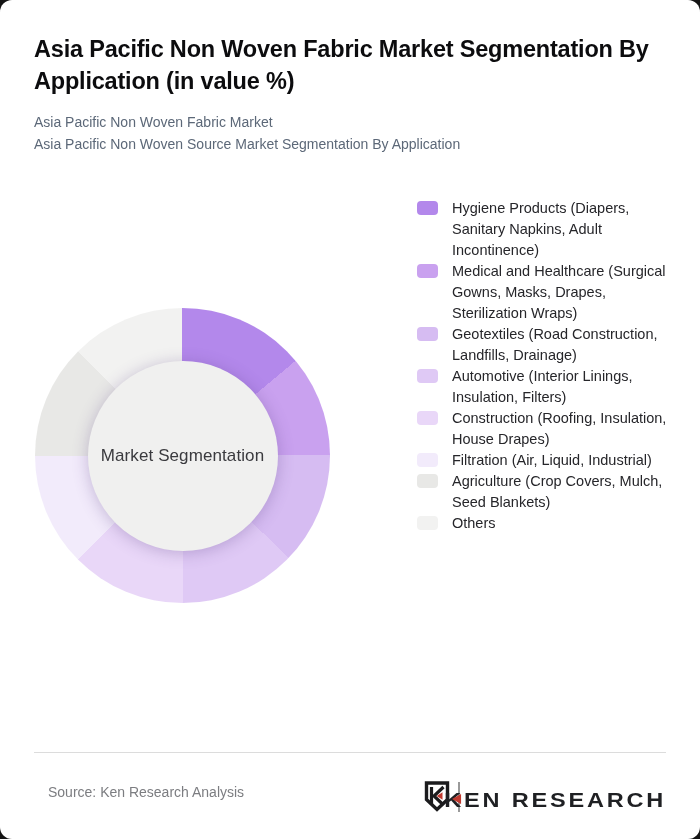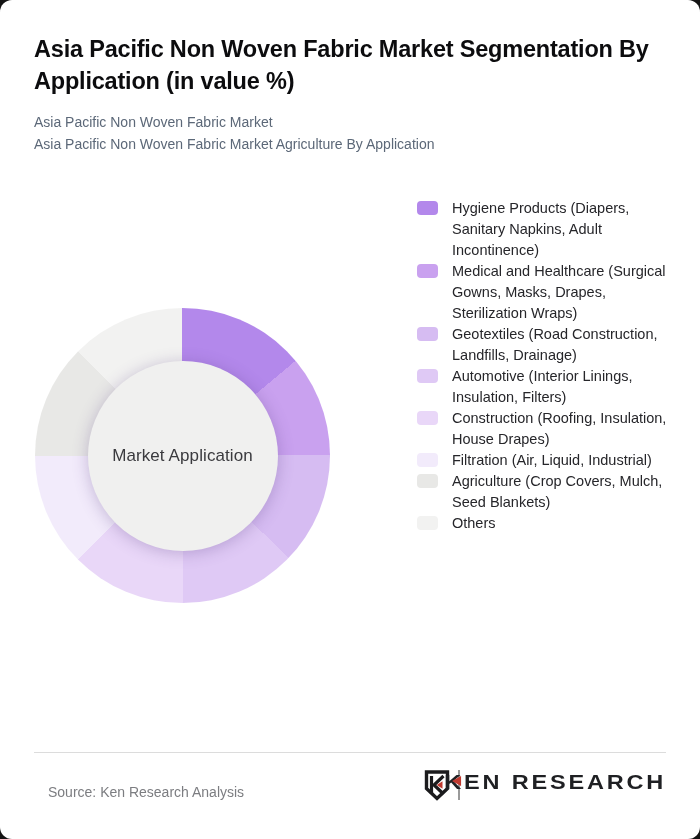--- a/index.html
+++ b/index.html
@@ -59,21 +59,21 @@
   .footer-divider{
     position:absolute;left:34px;top:752px;width:632px;height:1px;
     background:#dcdcdc;
   }
   .source{
     position:absolute;left:48px;top:784px;
     font-size:14px;color:#7c7d81;
   }
   .logo{
     position:absolute;right:34px;top:770px;height:42px;
-    display:flex;align-items:flex-start;gap:8px;
+    display:flex;align-items:flex-end;gap:8px;
   }
   .logo-shield{display:block;}
   .logo-divider{width:2px;height:30px;background:#9a9a9a;}
   .logo-wordmark{
     position:relative;
     font-size:21px;font-weight:700;color:#1f2023;
     letter-spacing:2.5px;white-space:nowrap;
     transform:scaleX(1.12);transform-origin:right center;
   }
   .logo-k-accent{
@@ -86,27 +86,27 @@
 </style>
 </head>
 <body>
 
 <div class="card">
 
   <div class="title">Asia Pacific Non Woven Fabric Market Segmentation By Application (in value %)</div>
 
   <div class="subtitles">
     <div>Asia Pacific Non Woven Fabric Market</div>
-    <div>Asia Pacific Non Woven Fabric Market Agriculture By Application</div>
+    <div>Asia Pacific Non Woven Source Market Segmentation By Application</div>
   </div>
 
   <div class="donut-wrap">
     <div class="donut" id="donut-ring" style="background: conic-gradient(rgb(179, 136, 235) 0deg, rgb(179, 136, 235) 50.04deg, rgb(201, 161, 239) 50.04deg, rgb(201, 161, 239) 90deg, rgb(214, 188, 242) 90deg, rgb(214, 188, 242) 133.92deg, rgb(223, 201, 245) 133.92deg, rgb(223, 201, 245) 180deg, rgb(233, 215, 248) 180deg, rgb(233, 215, 248) 225deg, rgb(242, 235, 251) 225deg, rgb(242, 235, 251) 270deg, rgb(232, 232, 230) 270deg, rgb(232, 232, 230) 315deg, rgb(242, 242, 241) 315deg, rgb(242, 242, 241) 360deg);"></div>
     <div class="donut-hole">
-      <span class="center-label">Market Application</span>
+      <span class="center-label">Market Segmentation</span>
     </div>
   </div>
 
   <div class="legend" id="legend">
       <div class="legend-item">
         <span class="legend-swatch" style="background: rgb(179, 136, 235);"></span>
         <span class="legend-label">Hygiene Products (Diapers, Sanitary Napkins, Adult Incontinence)</span>
       </div>
       <div class="legend-item">
         <span class="legend-swatch" style="background: rgb(201, 161, 239);"></span>

